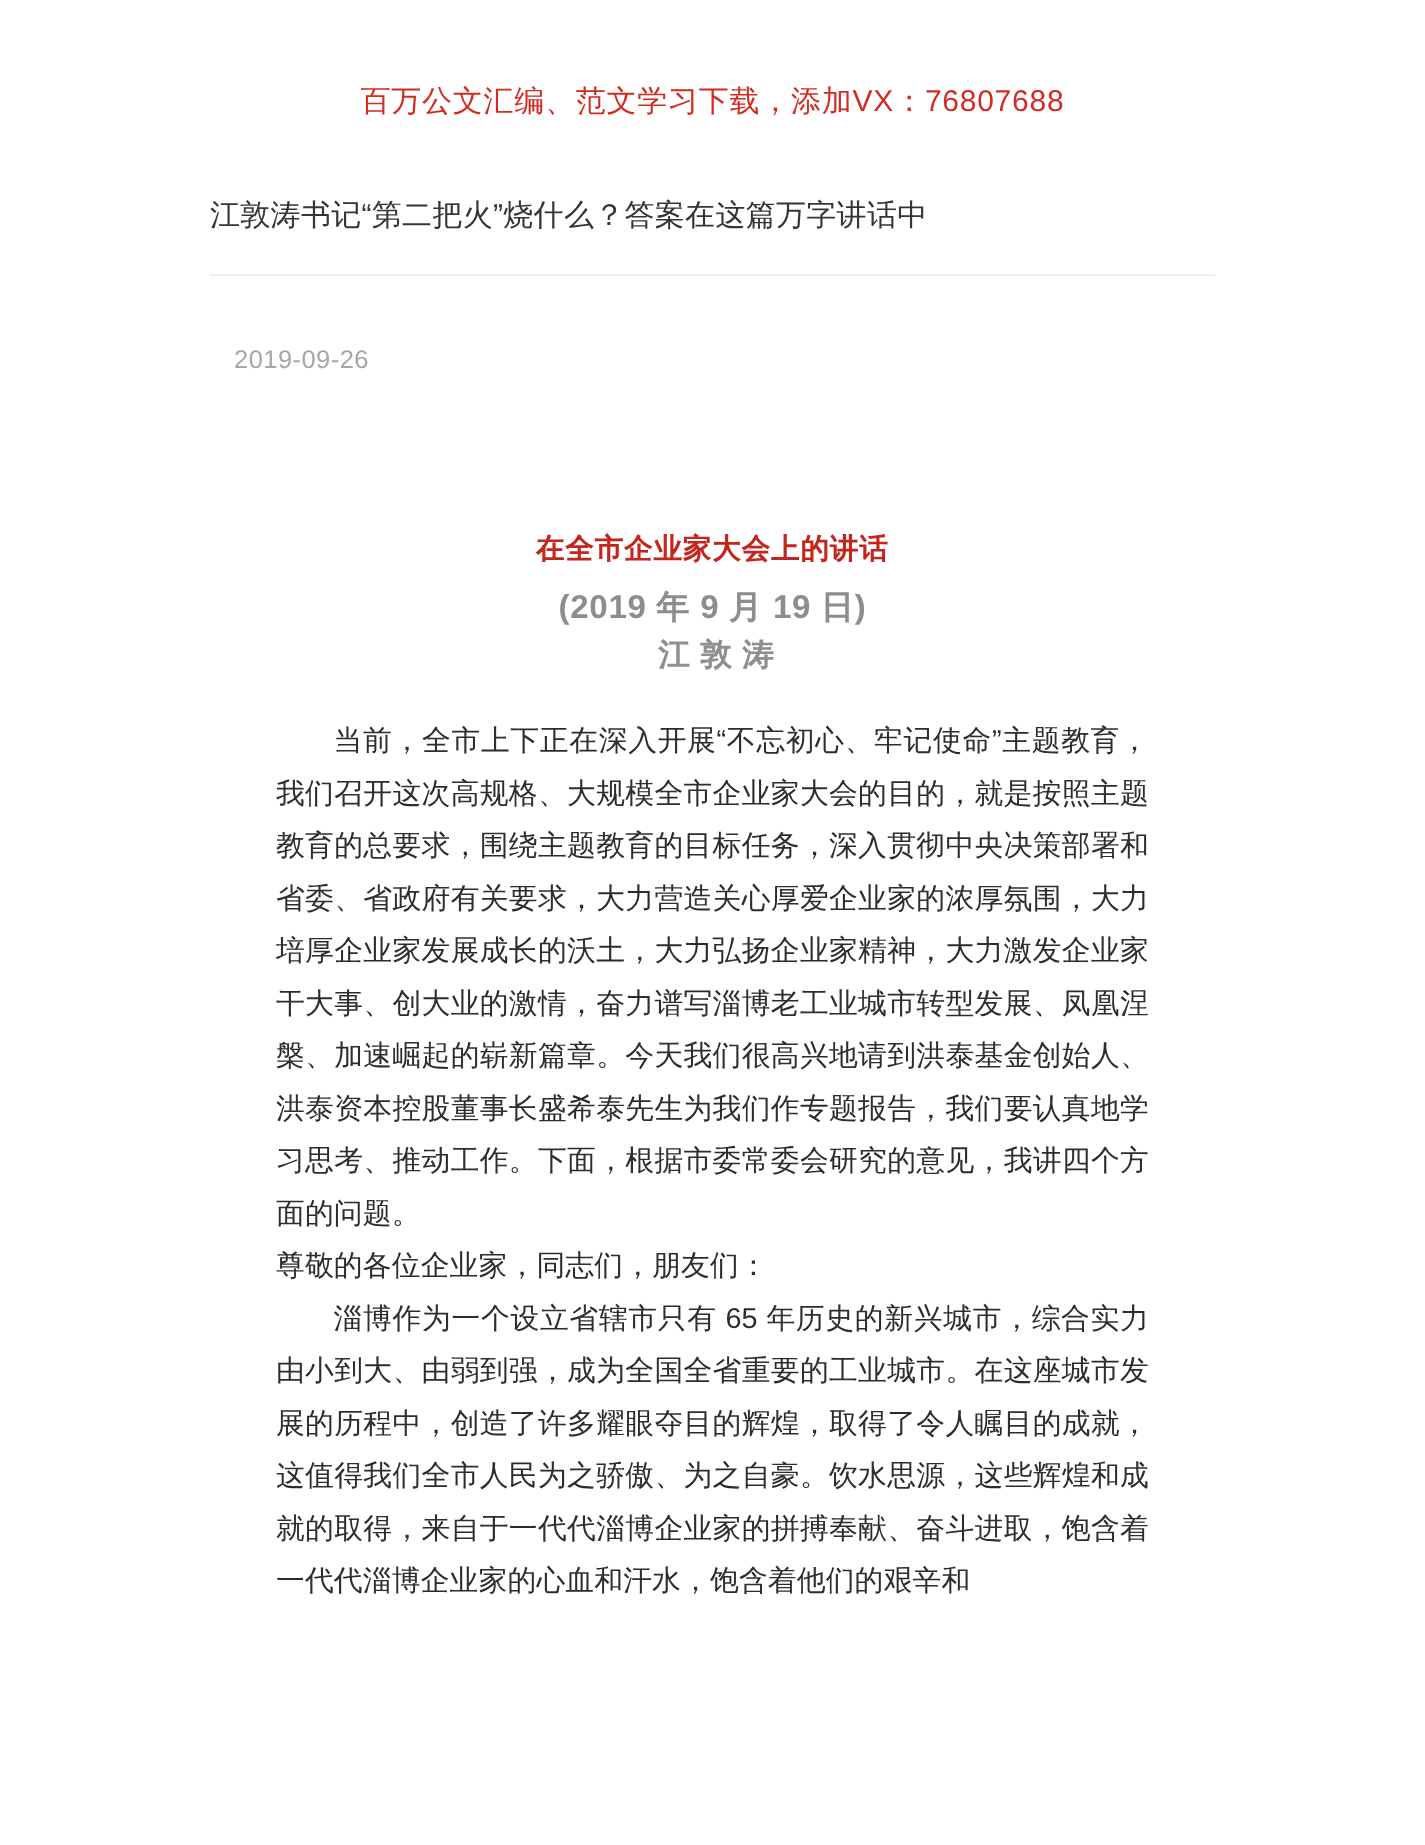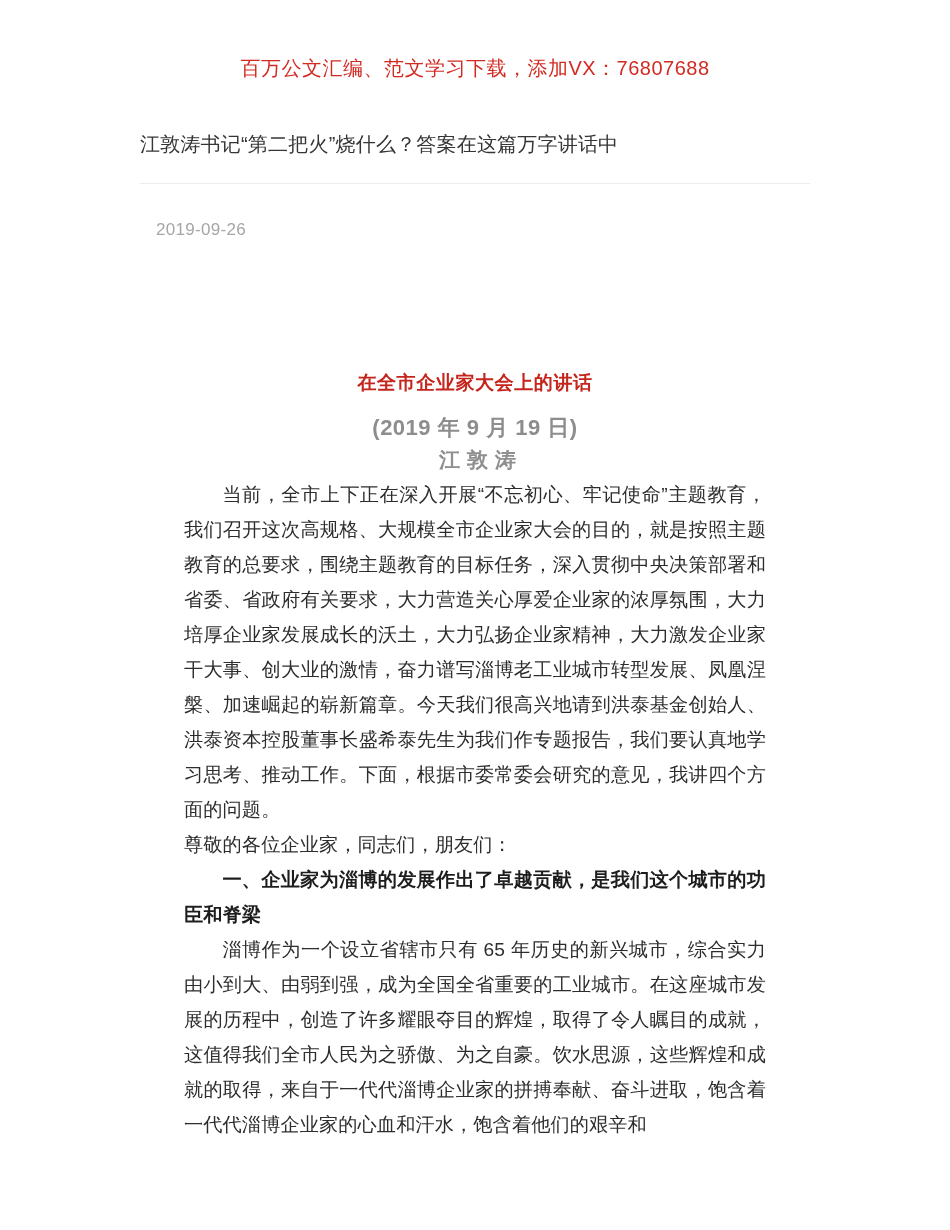--- a/index.html
+++ b/index.html
@@ -59,21 +59,21 @@
   }
   .title-divider {
     margin-top: 21px;
     width: 670px;
     height: 1px;
     background: #ececec;
   }
 
   .article-date {
     position: absolute;
-    top: 218px;
+    top: 228px;
     left: 156px;
     color: #a6a6a6;
     font-size: 17px;
     line-height: 24px;
     letter-spacing: 0.3px;
   }
 
   
   .speech-head {
     position: absolute;
@@ -81,21 +81,21 @@
     left: 0;
     width: 950px;
     text-align: center;
   }
   .speech-title {
     color: #c4251c;
     font-size: 19px;
     line-height: 30px;
     font-weight: bold;
     letter-spacing: 0.6px;
-    margin: 16px;
+    margin: 0;
   }
   .speech-date {
     margin-top: 9px;
     color: #8d8d8d;
     font-size: 22px;
     line-height: 28px;
     font-weight: bold;
     letter-spacing: 0.5px;
   }
   .speech-author {
@@ -150,17 +150,16 @@
 
   <div class="speech-head">
     <div class="speech-title">在全市企业家大会上的讲话</div>
     <div class="speech-date">(2019 年 9 月 19 日)</div>
     <div class="speech-author">江敦涛</div>
   </div>
 
   <div class="body-wrap">
     <p class="para indent">当前，全市上下正在深入开展“不忘初心、牢记使命”主题教育，我们召开这次高规格、大规模全市企业家大会的目的，就是按照主题教育的总要求，围绕主题教育的目标任务，深入贯彻中央决策部署和省委、省政府有关要求，大力营造关心厚爱企业家的浓厚氛围，大力培厚企业家发展成长的沃土，大力弘扬企业家精神，大力激发企业家干大事、创大业的激情，奋力谱写淄博老工业城市转型发展、凤凰涅槃、加速崛起的崭新篇章。今天我们很高兴地请到洪泰基金创始人、洪泰资本控股董事长盛希泰先生为我们作专题报告，我们要认真地学习思考、推动工作。下面，根据市委常委会研究的意见，我讲四个方面的问题。</p>
     <p class="para">尊敬的各位企业家，同志们，朋友们：</p>
-    <p class="para indent bold">一、企业家为淄博的发展作出了卓越贡献，是我们这个城市的功臣和脊梁</p>
     <p class="para indent">淄博作为一个设立省辖市只有 65 年历史的新兴城市，综合实力由小到大、由弱到强，成为全国全省重要的工业城市。在这座城市发展的历程中，创造了许多耀眼夺目的辉煌，取得了令人瞩目的成就，这值得我们全市人民为之骄傲、为之自豪。饮水思源，这些辉煌和成就的取得，来自于一代代淄博企业家的拼搏奉献、奋斗进取，饱含着一代代淄博企业家的心血和汗水，饱含着他们的艰辛和</p>
   </div>
 
 </div>
 
 </body></html>

